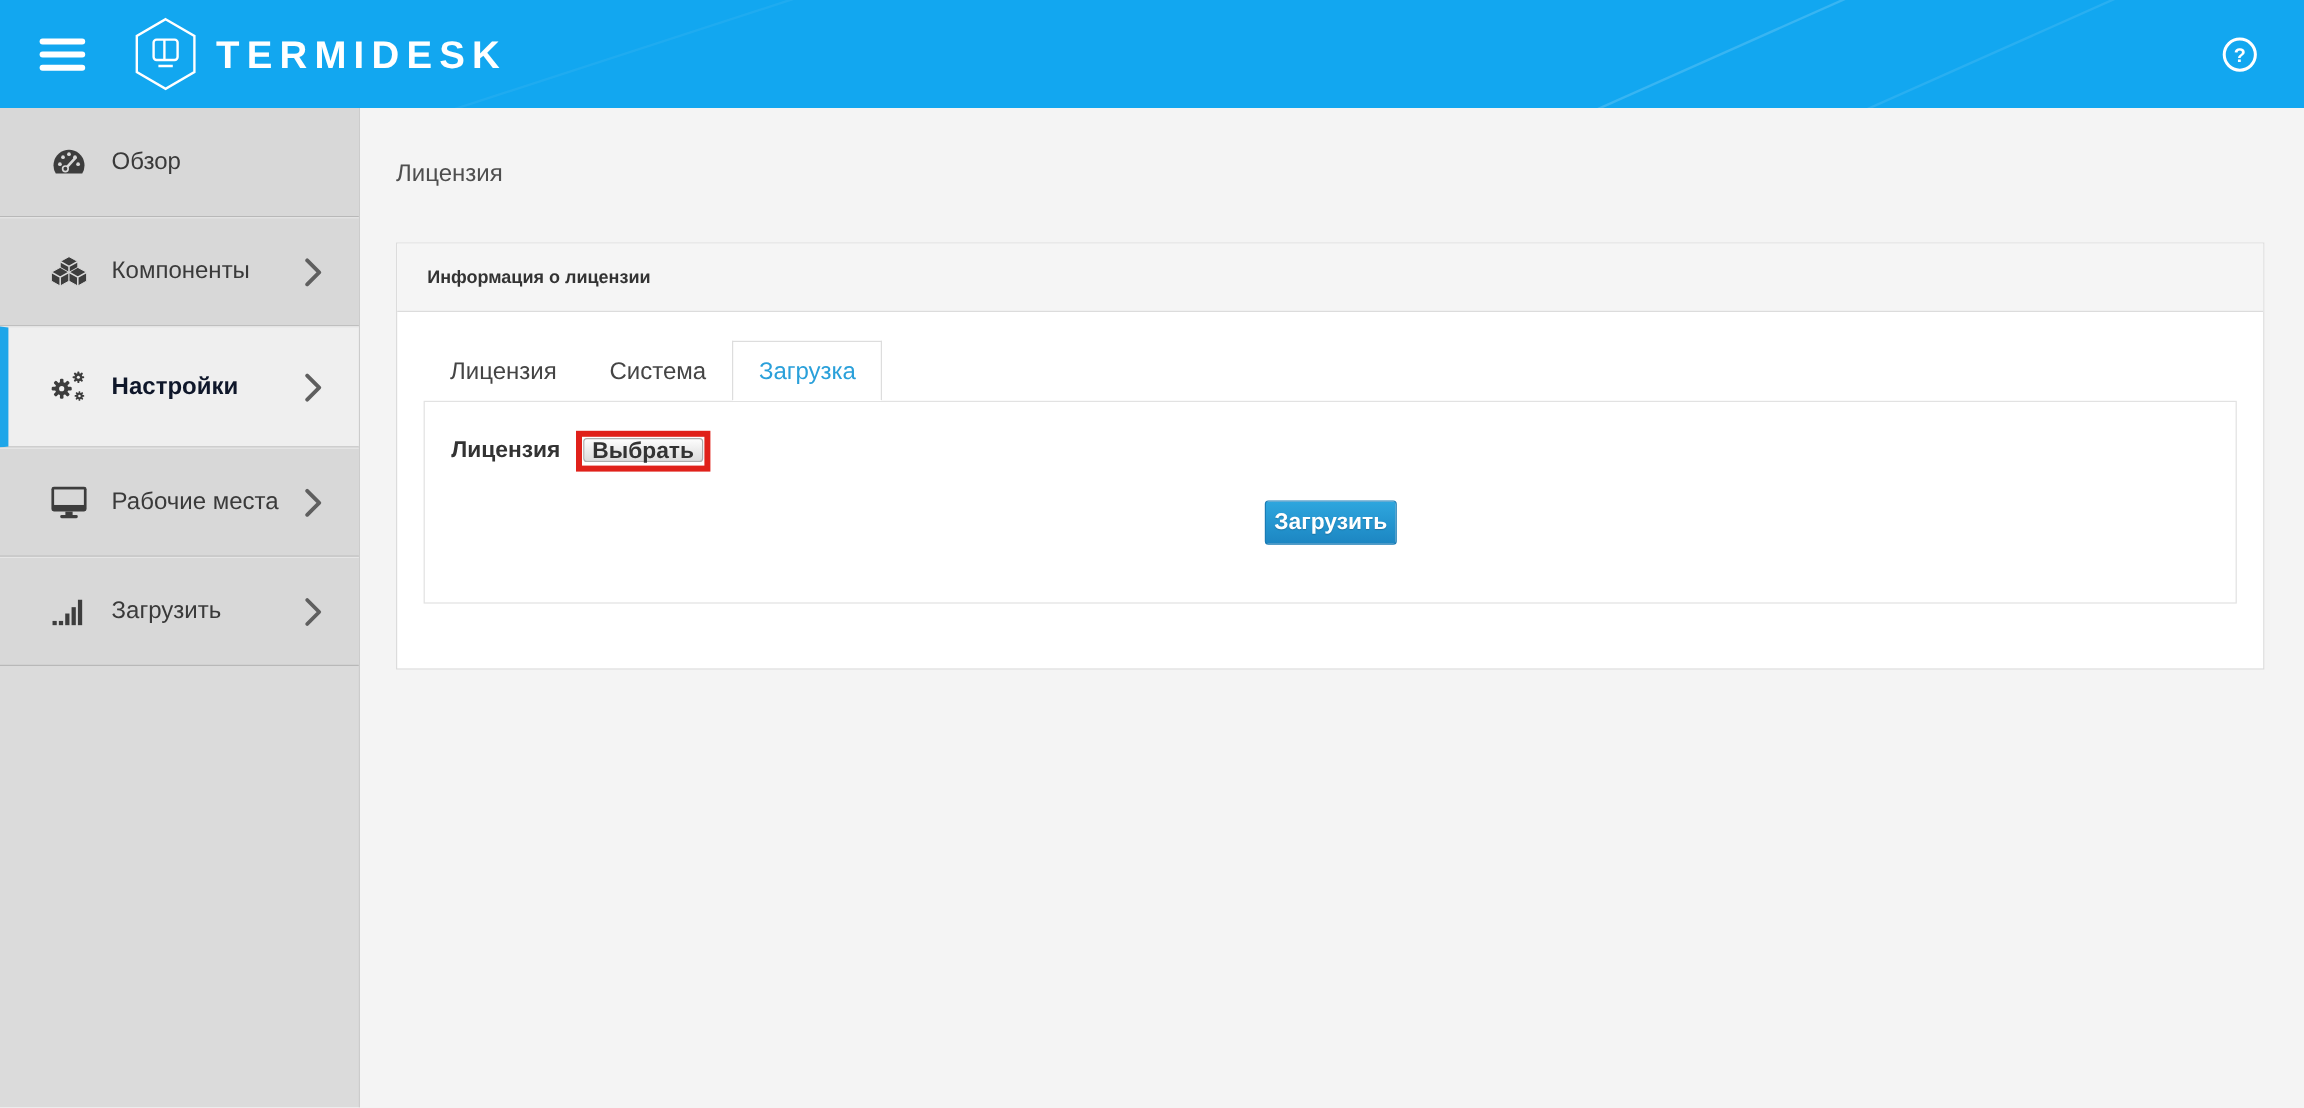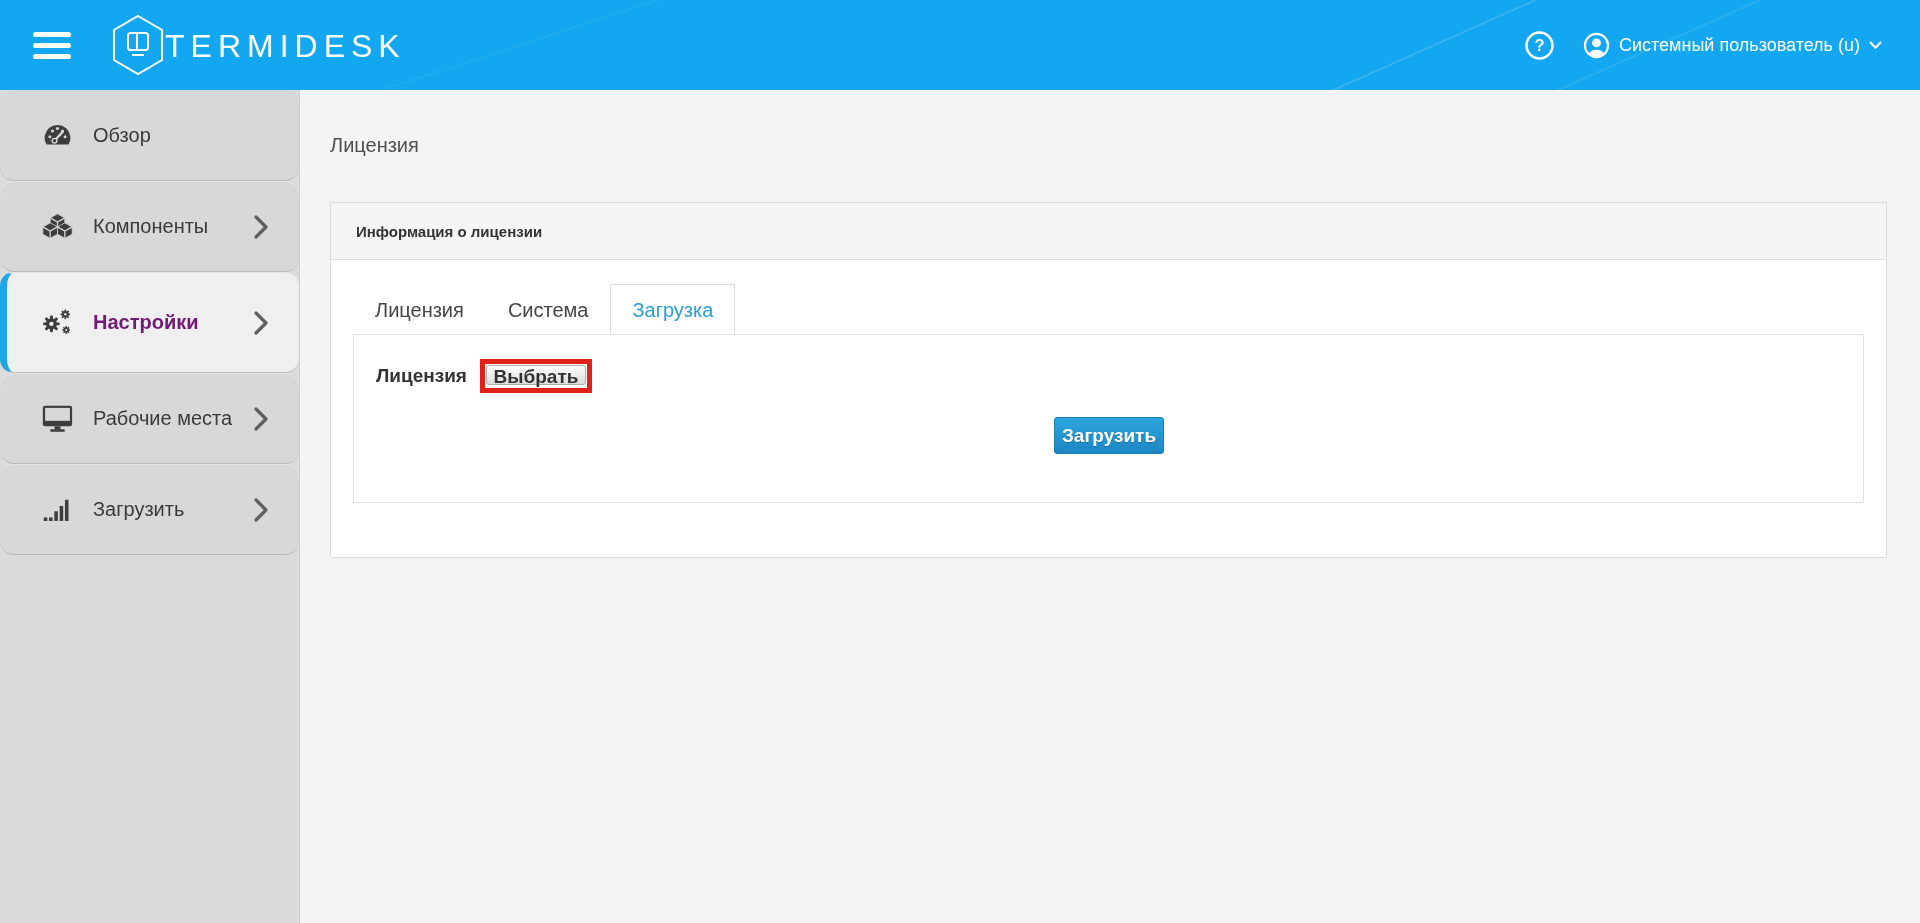--- a/index.html
+++ b/index.html
@@ -11,38 +11,38 @@
             background:#12a7f0; display:flex; align-items:center; color:#fff; overflow:hidden; z-index:10; }
   .topbar .decor { position:absolute; background:rgba(255,255,255,0.16); height:2px; pointer-events:none; }
   .decor.d1 { width:760px; top:46px; left:1050px; transform:rotate(-24deg); }
   .decor.d2 { width:520px; top:8px;  left:1480px; transform:rotate(-24deg); opacity:.6; }
   .decor.d3 { width:640px; top:70px; left:120px;  transform:rotate(-18deg); opacity:.35; }
 
   .hamburger { margin-left:33px; width:38px; cursor:pointer; }
   .hamburger .bar { height:5px; background:#fff; border-radius:2.5px; margin:6px 0; }
 
   .logo { display:flex; align-items:center; margin-left:40px; }
-  .brand-text { font-size:32px; letter-spacing:6px; font-weight:400; margin-top:2px;text-align:center; }
+  .brand-text { font-size:32px; letter-spacing:6px; font-weight:700; margin-left:15px; margin-top:2px;text-align:center; }
 
   .topbar-right { margin-left:auto; margin-right:38px; display:flex; align-items:center; gap:28px; }
   .help-btn { cursor:pointer; display:flex; }
   .user-chip { display:flex; align-items:center; gap:9px; font-size:18px; cursor:pointer; white-space:nowrap; }
 
   
   .sidebar { position:absolute; top:90px; left:0; width:300px; height:833px;
              background:#dbdbdb; border-right:1px solid #cccccc; }
   .side-item { height:91px; display:flex; align-items:center; padding:0 30px 0 40px;
                background:#d8d8d8; border-bottom:1px solid #b8b8b8; border-top:1px solid #e6e6e6;
-               cursor:pointer;border-radius:14px; }
+               cursor:pointer; }
   .side-item:first-child { border-top:none; }
   .side-icon { width:34px; display:flex; justify-content:center; margin-right:19px; flex:0 0 34px; }
   .side-label { font-size:20px; color:#3a3a3a; }
   .side-chevron { margin-left:auto; display:flex; }
   .side-item.active { height:101px; background:#efefef; border-left:7px solid #1ea6e9; padding-left:33px; }
-  .side-item.active .side-label { font-weight:700; color:#701a75; }
+  .side-item.active .side-label { font-weight:700; color:#0f172a; }
 
   
   .main { position:absolute; left:300px; top:90px; width:1620px; height:833px; background:#f4f4f4;padding-left:44px; }
   .breadcrumb { position:absolute; left:30px; top:44px; font-size:20px; color:#4f4f4f; }
 
   .card { position:absolute; left:30px; top:112px; width:1557px; height:356px;
           background:#fff; border:1px solid #dcdcdc; }
   .card-header { height:57px; background:#f5f5f5; border-bottom:1px solid #dcdcdc;
                  display:flex; align-items:center; padding-left:25px;
                  font-size:15px; font-weight:700; color:#333; }
@@ -95,38 +95,20 @@
       <line x1="21" y1="41" x2="33" y2="41" stroke="#fff" stroke-width="2"></line>
     </svg>
     <span class="brand-text">TERMIDESK</span>
   </div>
 
   <div class="topbar-right">
     <div class="help-btn">
       <svg width="31" height="31" viewBox="0 0 32 32">
         <circle cx="16" cy="16" r="13.4" fill="none" stroke="#fff" stroke-width="2.6"></circle>
         <text x="16" y="22" font-size="17" font-weight="bold" fill="#fff" text-anchor="middle" font-family="Liberation Sans, sans-serif">?</text>
-      </svg>
-    </div>
-    <div class="user-chip">
-      <svg width="27" height="27" viewBox="0 0 28 28">
-        <defs>
-            <clipPath id="uclip">
-              <circle cx="14" cy="14" r="11.4"></circle>
-            </clipPath>
-          </defs>
-        <circle cx="14" cy="14" r="12" fill="none" stroke="#fff" stroke-width="2.2"></circle>
-        <g clip-path="url(#uclip)" fill="#fff">
-          <circle cx="14" cy="11.3" r="4.6"></circle>
-          <path d="M4 27 a10 8.5 0 0 1 20 0 Z"></path>
-        </g>
-      </svg>
-      <span>Системный пользователь (u)</span>
-      <svg width="13" height="9" viewBox="0 0 13 9">
-        <polyline points="1.5,1.5 6.5,6.8 11.5,1.5" fill="none" stroke="#fff" stroke-width="2" stroke-linecap="round"></polyline>
       </svg>
     </div>
   </div>
 </div>
 
 <div class="sidebar">
 
   <div class="side-item">
     <span class="side-icon">
       <svg width="31" height="29" viewBox="0 0 36 32">

